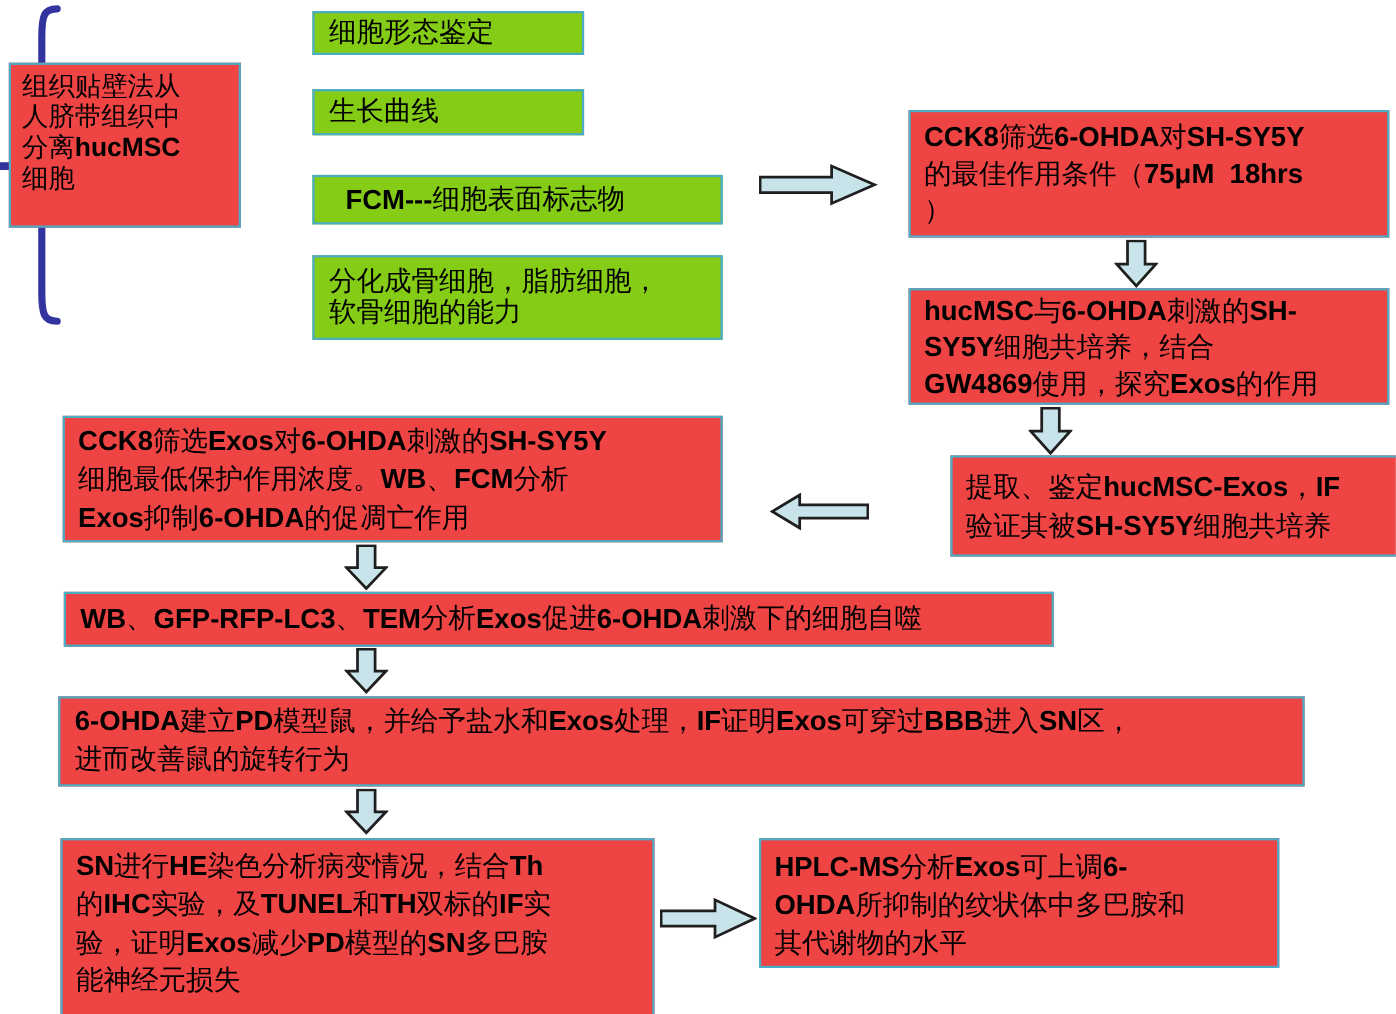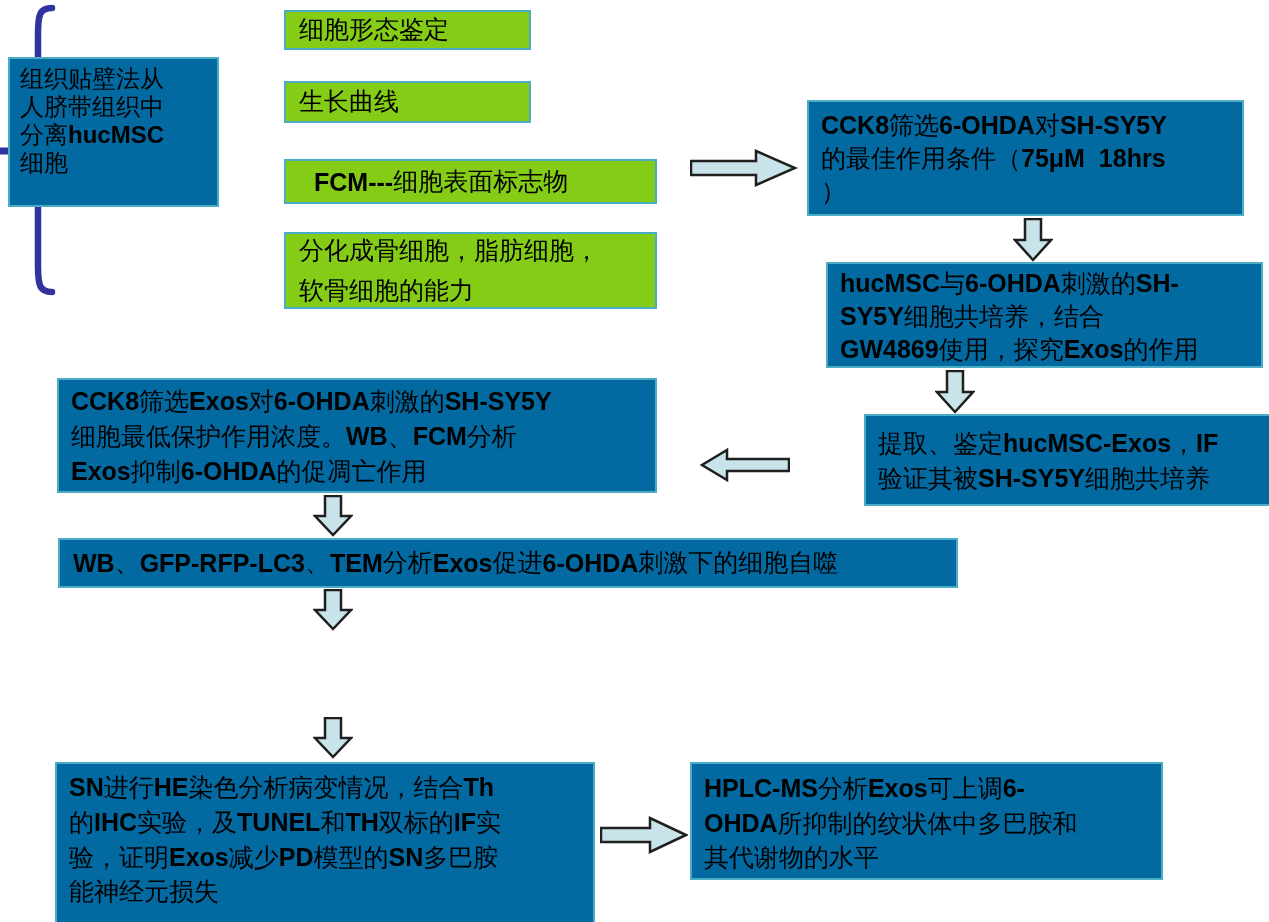--- a/index.html
+++ b/index.html
@@ -6,37 +6,37 @@
   #slide {
     position:relative; width:1269px; height:922px; background:#ffffff;
     font-family:"Liberation Serif","DejaVu Serif",serif;
     color:#000; overflow:hidden;
   }
   .box {
     position:absolute; box-sizing:border-box;
     white-space:pre-wrap; font-size:25px; line-height:34px;
   }
   .box .lat { font-family:"Liberation Sans","DejaVu Sans",sans-serif; font-weight:bold; }
-  .gbox { background:#0369a1; border:2px solid #4BACC6; }
+  .gbox { background:#ef4444; border:2px solid #4BACC6; }
   .wbox { background:#84cc16; border:2px solid #4BACC6; display:flex; align-items:center; }
   .arrow { position:absolute; }
   .arrow polygon { fill:#C9E3EA; stroke:#1f1f1f; stroke-width:2.5; stroke-linejoin:miter; }
   .brace path, .brace line { stroke:#3333A0; fill:none; stroke-linecap:round; }
 
   
   #source-box { left:8px; top:57px; width:211px; height:150px; padding:6px 10px; font-size:24px; line-height:28px; }
   
   #brace { left:216px; top:4px; width:62px; height:302px; }
   
   #assay-0 { left:284px; top:10px;  width:247px; height:40px; padding:0 13px; }
   #assay-1 { left:284px; top:81px;  width:247px; height:42px; padding:0 13px; }
   #assay-2 { left:284px; top:159px; width:373px; height:45px; padding:0 28px; }
-  #assay-3 { left:284px; top:232px; width:373px; height:77px; padding:0 13px; line-height:40px; }
+  #assay-3 { left:284px; top:232px; width:373px; height:77px; padding:0 13px; line-height:28px; }
   
-  #cck8-box    { left:807px; top:100px; width:437px; height:116px; padding:7px 12px; line-height:33px; }
+  #cck8-box    { left:826px; top:100px; width:437px; height:116px; padding:7px 12px; line-height:33px; }
   #cocult-box  { left:826px; top:262px; width:437px; height:106px; padding:3px 12px; line-height:33px; }
   #extract-box { left:864px; top:414px; width:437px; height:92px;  padding:10px 12px; }
   
   #exos-screen-box { left:57px; top:378px; width:600px; height:115px; padding:4px 12px; }
   #autophagy-box   { left:58px; top:538px; width:900px; height:50px; display:flex; align-items:center; padding:0 13px; }
   #pd-box          { left:53px; top:633px; width:1133px; height:82px; padding:4px 13px; }
   #sn-box          { left:55px; top:762px; width:540px; height:183px; padding:6px 12px; }
   #hplc-box        { left:690px; top:762px; width:473px; height:118px; padding:7px 12px; }
   
   #arrow-right-1 { left:690px; top:148px; }
@@ -103,20 +103,22 @@
   <svg class="arrow" id="arrow-down-3" width="40" height="42" viewBox="0 0 40 42">
     <polygon points="12,1 28,1 28,21 38,21 20,40 2,21 12,21"></polygon>
   </svg>
 
   <div class="box gbox" id="autophagy-box"><span class="lat">WB</span><span>、</span><span class="lat">GFP-RFP-LC3</span><span>、</span><span class="lat">TEM</span><span>分析</span><span class="lat">Exos</span><span>促进</span><span class="lat">6-OHDA</span><span>刺激下的细胞自噬</span></div>
 
   <svg class="arrow" id="arrow-down-4" width="40" height="42" viewBox="0 0 40 42">
     <polygon points="12,1 28,1 28,21 38,21 20,40 2,21 12,21"></polygon>
   </svg>
 
+  <div class="box gbox" id="pd-box"><span class="lat">6-OHDA</span><span>建立</span><span class="lat">PD</span><span>模型鼠，并给予盐水和</span><span class="lat">Exos</span><span>处理，</span><span class="lat">IF</span><span>证明</span><span class="lat">Exos</span><span>可穿过</span><span class="lat">BBB</span><span>进入</span><span class="lat">SN</span><span>区，
+进而改善鼠的旋转行为</span></div>
 
   <svg class="arrow" id="arrow-down-5" width="40" height="42" viewBox="0 0 40 42">
     <polygon points="12,1 28,1 28,21 38,21 20,40 2,21 12,21"></polygon>
   </svg>
 
   <div class="box gbox" id="sn-box"><span class="lat">SN</span><span>进行</span><span class="lat">HE</span><span>染色分析病变情况，结合</span><span class="lat">Th</span><span>
 的</span><span class="lat">IHC</span><span>实验，及</span><span class="lat">TUNEL</span><span>和</span><span class="lat">TH</span><span>双标的</span><span class="lat">IF</span><span>实
 验，证明</span><span class="lat">Exos</span><span>减少</span><span class="lat">PD</span><span>模型的</span><span class="lat">SN</span><span>多巴胺
 能神经元损失</span></div>
 

